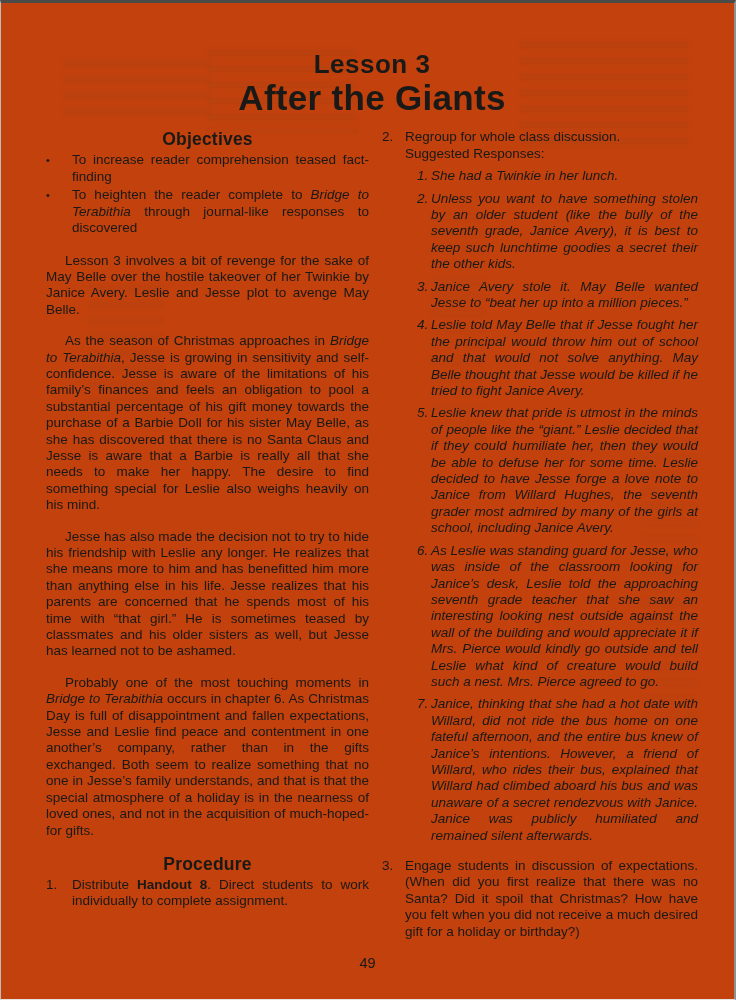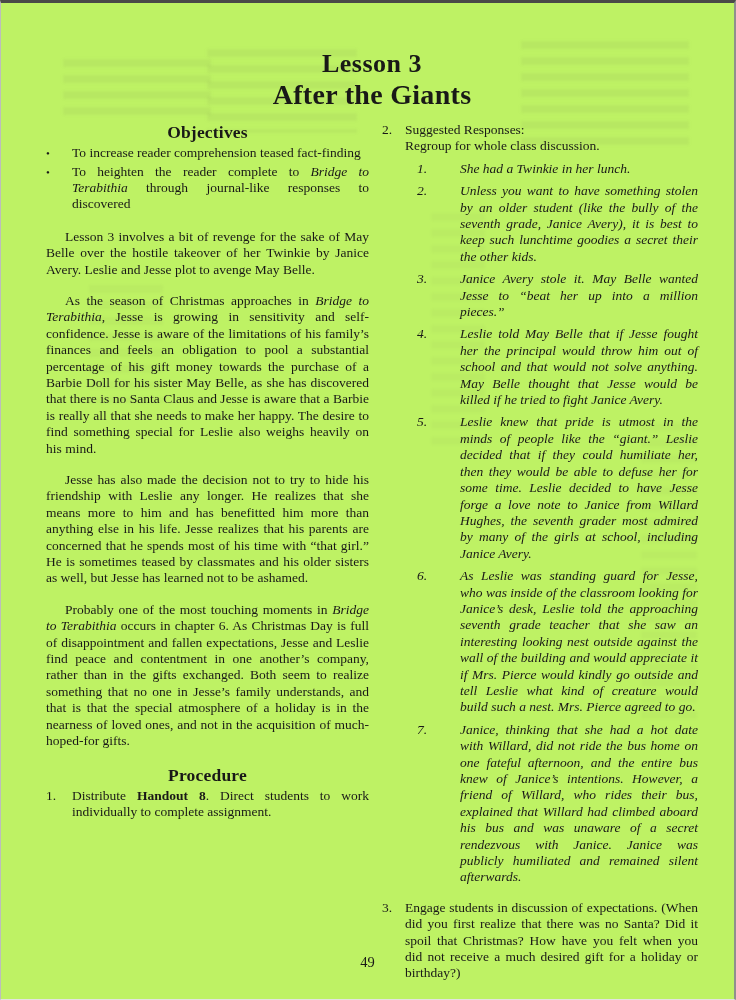--- a/index.html
+++ b/index.html
@@ -1,55 +1,55 @@
 <!DOCTYPE html>
 <html><head>
 <meta charset="utf-8">
 <style>
   html,body{margin:0;padding:0;background:#888;}
   .page{
     width:736px;height:1000px;box-sizing:border-box;position:relative;
-    margin:0 auto;background:#bef264;color:#191917;
+    margin:0 auto;background:#c2410c;color:#191917;
     border-top:3px solid #4a4a48;border-right:2px solid #90908e;
     border-left:1px solid #bdbdbb;border-bottom:1px solid #e3e3e1;
     padding:47px 36px 0 45px;overflow:hidden;
-    font-family:Liberation Serif, serif;
+    font-family:Liberation Sans, sans-serif;
   }
   .ghost{position:absolute;pointer-events:none;
     background:repeating-linear-gradient(180deg, rgba(70,70,70,0.055) 0 8px, transparent 8px 16px);
     filter:blur(1.6px);}
   .g1{left:62px;top:56px;width:148px;height:62px;}
   .g2{left:206px;top:46px;width:150px;height:84px;}
   .g3{left:520px;top:38px;width:168px;height:104px;}
   .g4{left:88px;top:282px;width:74px;height:118px;opacity:.7;}
   .g5{left:430px;top:210px;width:54px;height:240px;opacity:.6;}
   .g6{left:640px;top:420px;width:56px;height:300px;opacity:.6;}
   header{position:relative;}
   .lesson-label{font-size:26px;font-weight:700;text-align:center;letter-spacing:.5px;line-height:1.1;}
-  .title{font-size:28px;font-weight:700;text-align:center;letter-spacing:.3px;margin:1px 0 13px;line-height:1.05;}
+  .title{font-size:35px;font-weight:700;text-align:center;letter-spacing:.3px;margin:1px 0 13px;line-height:1.05;}
   .columns{display:flex;gap:13px;position:relative;}
   .col{font-size:13.5px;line-height:16.4px;text-align:justify;}
   .col.left{width:323px;flex:none;}
   .col.right{flex:1;min-width:0;}
   h2{font-size:17.5px;font-weight:700;margin:0 0 3px;letter-spacing:.2px;line-height:1.15;text-align:center;}
   .sec-notes{margin-top:16px;}
   .sec-notes p{margin:0 0 15px;text-indent:19px;}
   .bullet-item{display:flex;margin-bottom:2px;}
   .bullet{width:26px;flex:none;font-size:11px;line-height:16.4px;}
   .btext{flex:1;}
   .num-item{display:flex;}
   .num{width:26px;flex:none;}
   .col.right .num{width:23px;}
   .ntext{flex:1;min-width:0;}
   .i{font-style:italic;}
   .b{font-weight:700;}
   .responses{margin-left:12px;margin-top:2px;}
   .resp{display:flex;margin-top:6px;font-style:italic;}
   .rnum{width:14px;flex:none;}
-  .rtext{flex:1;min-width:0;margin-left:29px;}
+  .rtext{flex:1;min-width:0;}
   .step3{margin-top:14px;}
   footer{position:absolute;bottom:28px;left:0;right:0;text-align:center;font-size:14.5px;}
 </style>
 </head>
 <body>
 
 <div class="page">
   <div class="ghost g1"></div>
   <div class="ghost g2"></div>
   <div class="ghost g3"></div>
@@ -90,22 +90,22 @@
           <span class="num">1.</span>
           <span class="ntext"><span>Distribute </span><span class="b">Handout 8</span><span>. Direct students to work individually to complete assignment.</span></span>
         </div>
       </section>
     </div>
 
     <div class="col right">
       <div class="num-item">
         <span class="num">2.</span>
         <div class="ntext">
+          <div>Regroup for whole class discussion.</div>
           <div>Suggested Responses:</div>
-          <div>Regroup for whole class discussion.</div>
           <div class="responses">
             <div class="resp">
               <span class="rnum">1.</span>
               <span class="rtext">She had a Twinkie in her lunch.</span>
             </div>
             <div class="resp">
               <span class="rnum">2.</span>
               <span class="rtext">Unless you want to have something stolen by an older student (like the bully of the seventh grade, Janice Avery), it is best to keep such lunchtime goodies a secret their the other kids.</span>
             </div>
             <div class="resp">

